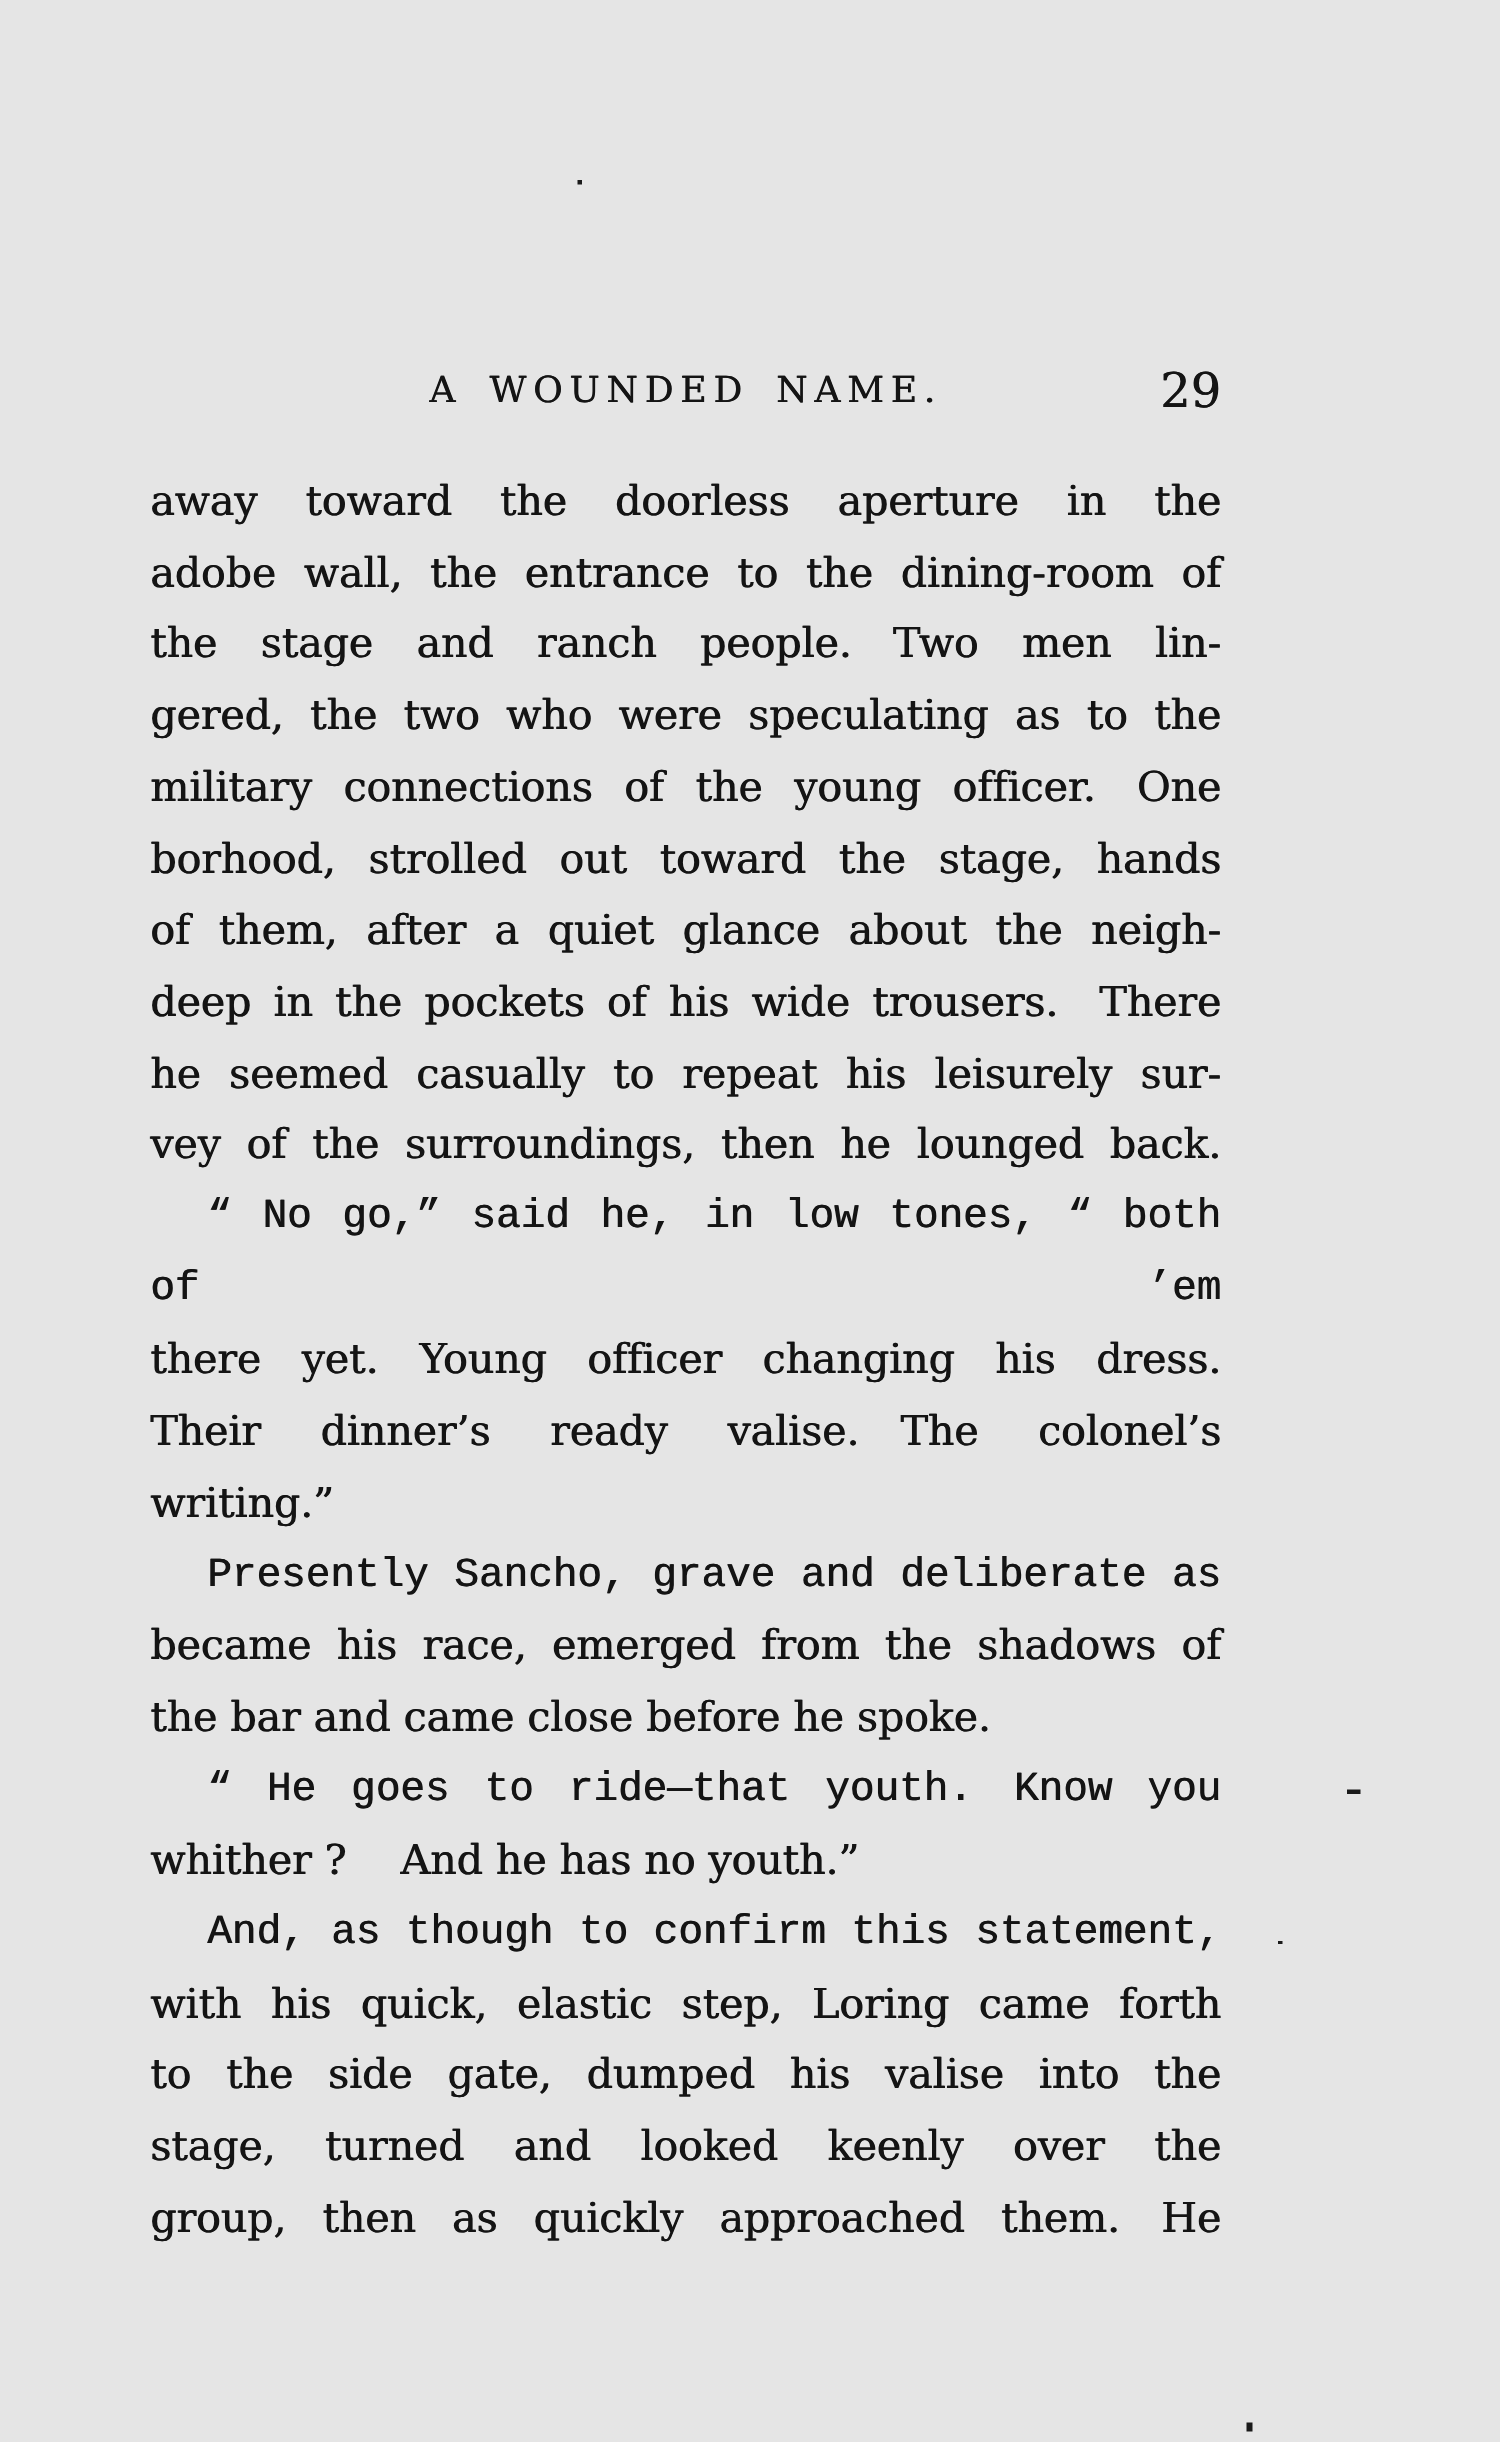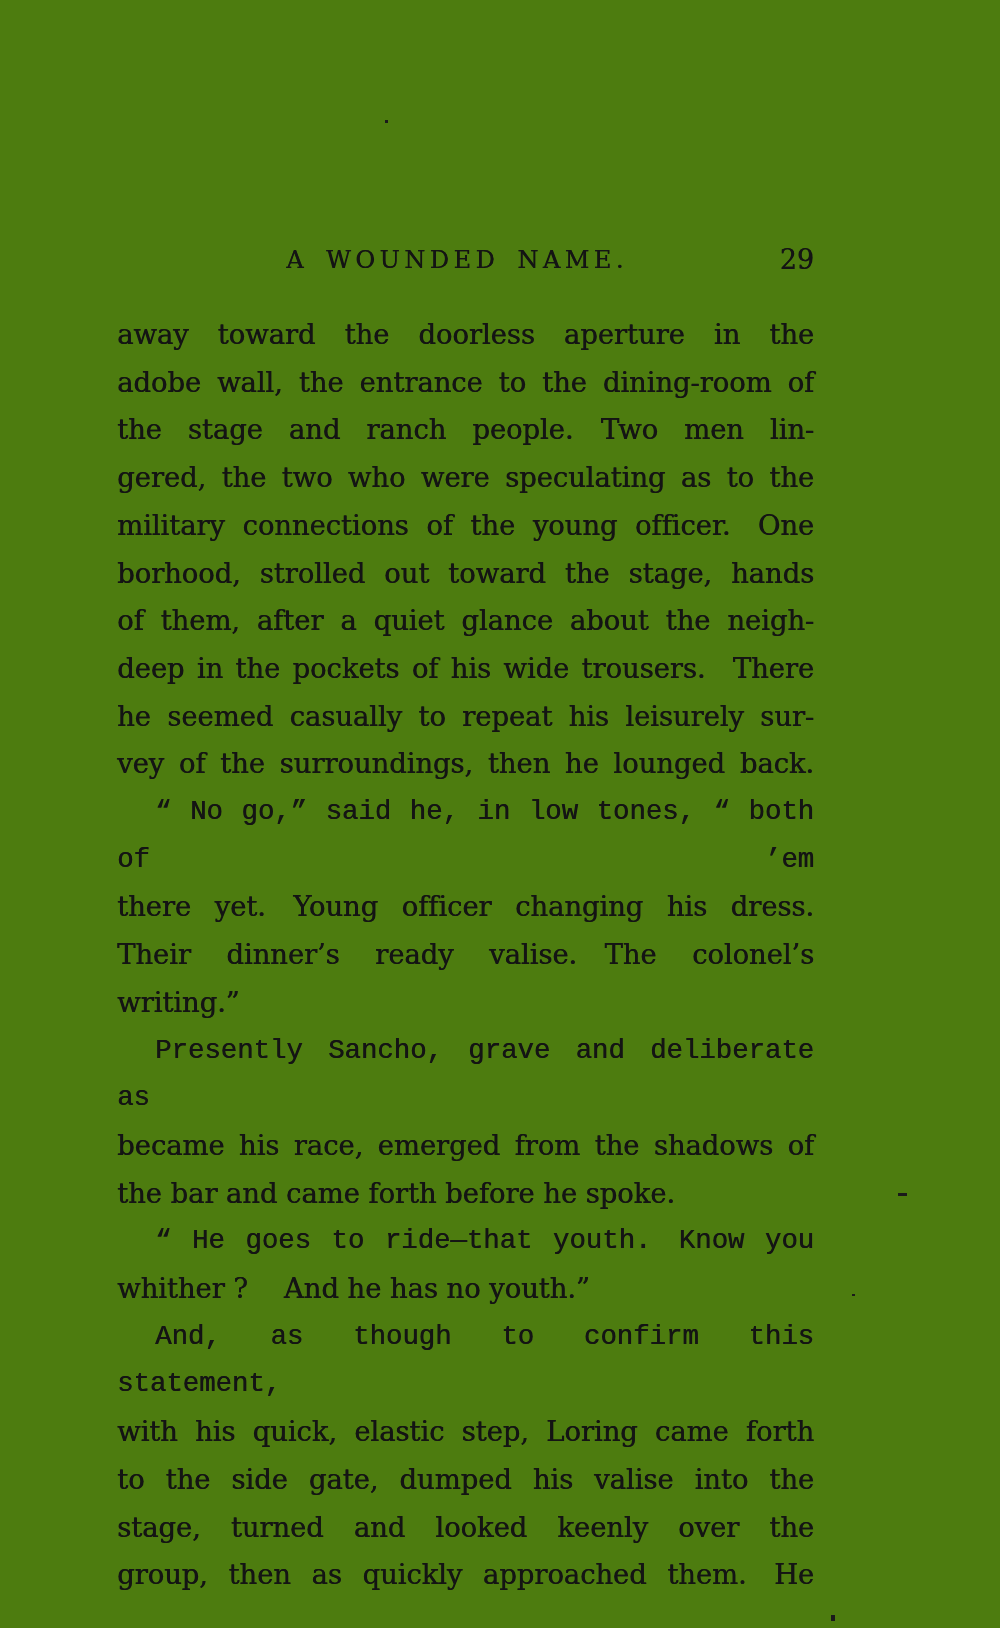--- a/index.html
+++ b/index.html
@@ -4,21 +4,21 @@
 <style>
   html, body {
     margin: 0;
     padding: 0;
     background: #ffffff;
   }
   .page {
     position: relative;
     width: 1000px;
     height: 1628px;
-    background: #4d7c0f;
+    background: #e5e5e5;
     overflow: hidden;
     font-family: "DejaVu Serif", serif;
     color: #141414;
   }
   .running-head {
     position: absolute;
     top: 243px;
     left: 100px;
     width: 714px;
     height: 40px;
@@ -29,41 +29,40 @@
     font-size: 24px;
     letter-spacing: 4.5px;
     word-spacing: 6px;
     line-height: 34px;
     text-shadow: 0.4px 0 currentColor;
   }
   .running-head .pagenum {
     position: absolute;
     top: 0;
     right: 0;
-    font-size: 27px;
+    font-size: 32px;
     line-height: 34px;
     text-shadow: 0.4px 0 currentColor;
     margin-left: 12px;
   }
   .body-text {
     position: absolute;
     top: 311px;
     left: 100px;
     width: 714px;
     font-size: 27.5px;
     line-height: 47.7px;
     letter-spacing: -0.1px;
     text-shadow: 0.45px 0 currentColor;
   }
   .body-text .line {
     text-align: justify;
     text-align-last: justify;
     white-space: nowrap;
     white-space: normal;
-    margin-left: 17px;
   }
   .body-text .line.left {
     text-align: center;
     text-align-last: left;
   }
   .body-text .line.indent {
     text-indent: 38px;
     font-family: Liberation Mono, monospace;
   }
   .speck {
@@ -95,21 +94,21 @@
       <div class="line">of them, after a quiet glance about the neigh-</div>
       <div class="line">deep in the pockets of his wide trousers. There</div>
       <div class="line">he seemed casually to repeat his leisurely sur-</div>
       <div class="line">vey of the surroundings, then he lounged back.</div>
       <div class="line indent">“ No go,” said he, in low tones, “ both of ’em</div>
       <div class="line">there yet. Young officer changing his dress.</div>
       <div class="line">Their dinner’s ready valise. The colonel’s</div>
       <div class="line left">writing.”</div>
       <div class="line indent">Presently Sancho, grave and deliberate as</div>
       <div class="line">became his race, emerged from the shadows of</div>
-      <div class="line left">the bar and came forth before he spoke.</div>
+      <div class="line left">the bar and came close before he spoke.</div>
       <div class="line indent">“ He goes to ride—that youth. Know you</div>
       <div class="line left">whither ?  And he has no youth.”</div>
       <div class="line indent">And, as though to confirm this statement,</div>
       <div class="line">with his quick, elastic step, Loring came forth</div>
       <div class="line">to the side gate, dumped his valise into the</div>
       <div class="line">stage, turned and looked keenly over the</div>
       <div class="line">group, then as quickly approached them. He</div>
     </div>
 
   <div class="speck s1"></div>

